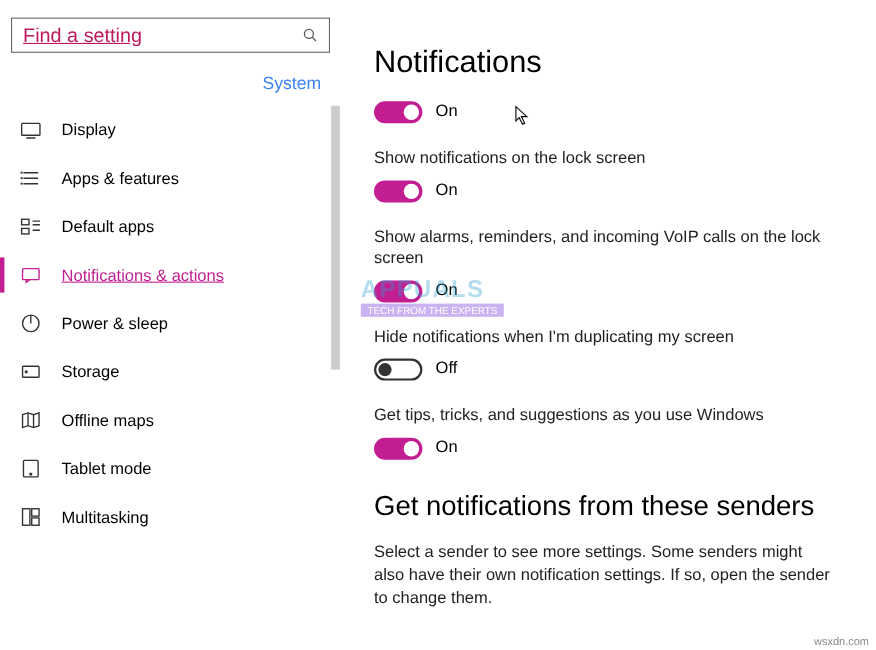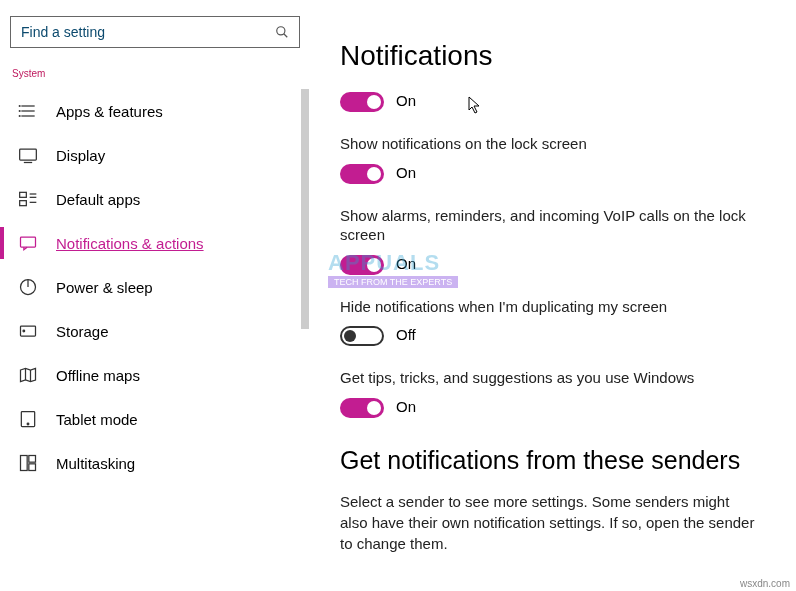--- a/index.html
+++ b/index.html
@@ -1,22 +1,22 @@
 <!DOCTYPE html>
 <html><head>
   <meta charset="utf-8">
   <style>
     * { margin: 0; padding: 0; box-sizing: border-box; font-family: "Segoe UI", sans-serif; }
     body { width: 796px; height: 591px; background: #fff; display: flex; overflow: hidden; position: relative; }
     .sidebar { width: 310px; height: 100%; padding: 12px 0 0 0; display: flex; flex-direction: column; border-right: 0; }
     .home-row { display: flex; align-items: center; padding: 6px 18px 12px 18px; font-size: 15px; }
     .home-row .gear { width: 18px; height: 18px; margin-right: 14px; display: flex; align-items: center; justify-content: center; }
     .search-box { margin: 4px 10px 14px 10px; height: 32px; border: 1px solid #666; display: flex; align-items: center; padding: 0 10px; justify-content: space-between; }
-    .search-box span:first-child { color: #0c4a6e; font-size: 14px; }
-    .category { color: #be185d; font-size: 10px; padding: 6px 18px 10px 12px; }
+    .search-box span:first-child { color: #be185d; font-size: 18px; text-decoration: underline; }
+    .category { color: #3b82f6; font-size: 16px; padding: 6px 18px 10px 12px; text-align: right; }
     .nav-items { flex: 1; overflow: hidden; position: relative; }
     .nav-item { display: flex; align-items: center; padding: 12px 18px; font-size: 15px; cursor: pointer; position: relative; }
     .nav-item .icon { width: 20px; height: 20px; margin-right: 18px; display: flex; align-items: center; justify-content: center; color: #333; }
     .nav-item.active { color: #c21d91; text-decoration: underline; }
     .nav-item.active .icon { color: #c21d91; }
     .nav-item.active::before { content: ""; position: absolute; left: 0; top: 6px; bottom: 6px; width: 4px; background: #c21d91; }
     .scrollbar { position: absolute; right: 0; top: 0; width: 10px; height: 100%; }
     .scrollbar-thumb { position: absolute; left: 1px; width: 8px; background: #ccc; top: 0; height: 240px; border-radius: 0; }
     .main { flex: 1; padding: 40px 40px 0 30px; overflow: hidden; position: relative; }
     h1 { font-weight: 300; font-size: 28px; margin-bottom: 20px; }
@@ -52,42 +52,42 @@
         </svg>
     </span>
   </div>
 
   <div class="category">System</div>
 
   <div class="nav-items">
     <div class="nav-item">
       <span class="icon">
           <svg width="20" height="20" viewBox="0 0 24 24" fill="none" stroke="currentColor" stroke-width="1.5">
+            <rect x="2" y="5" width="20" height="13" rx="1"></rect>
+            <line x1="7" y1="21" x2="17" y2="21"></line>
+          </svg>
+        </span>
+      <span>Display</span>
+    </div>
+    <div class="nav-item">
+      <span class="icon">
+          <svg width="20" height="20" viewBox="0 0 24 24" fill="none" stroke="currentColor" stroke-width="1.5">
             <line x1="4" y1="6" x2="20" y2="6"></line>
             <line x1="4" y1="12" x2="20" y2="12"></line>
             <line x1="4" y1="18" x2="20" y2="18"></line>
             <circle cx="2" cy="6" r="0.5" fill="currentColor"></circle>
             <circle cx="2" cy="12" r="0.5" fill="currentColor"></circle>
             <circle cx="2" cy="18" r="0.5" fill="currentColor"></circle>
           </svg>
         </span>
       <span>Apps &amp; features</span>
     </div>
     <div class="nav-item">
       <span class="icon">
           <svg width="20" height="20" viewBox="0 0 24 24" fill="none" stroke="currentColor" stroke-width="1.5">
-            <rect x="2" y="5" width="20" height="13" rx="1"></rect>
-            <line x1="7" y1="21" x2="17" y2="21"></line>
-          </svg>
-        </span>
-      <span>Display</span>
-    </div>
-    <div class="nav-item">
-      <span class="icon">
-          <svg width="20" height="20" viewBox="0 0 24 24" fill="none" stroke="currentColor" stroke-width="1.5">
             <rect x="2" y="4" width="8" height="6"></rect>
             <rect x="2" y="14" width="8" height="6"></rect>
             <line x1="14" y1="6" x2="22" y2="6"></line>
             <line x1="14" y1="10" x2="22" y2="10"></line>
             <line x1="14" y1="16" x2="22" y2="16"></line>
           </svg>
         </span>
       <span>Default apps</span>
     </div>
     <div class="nav-item active">

